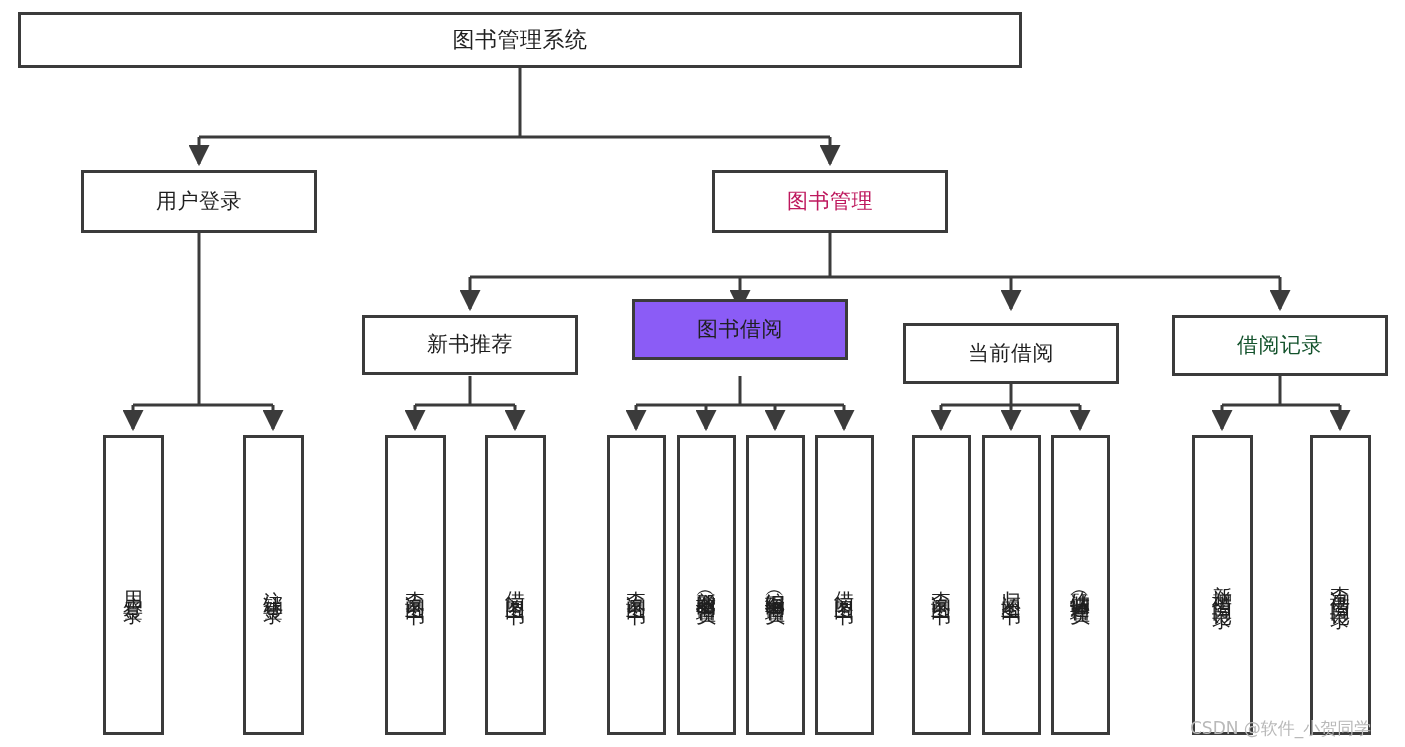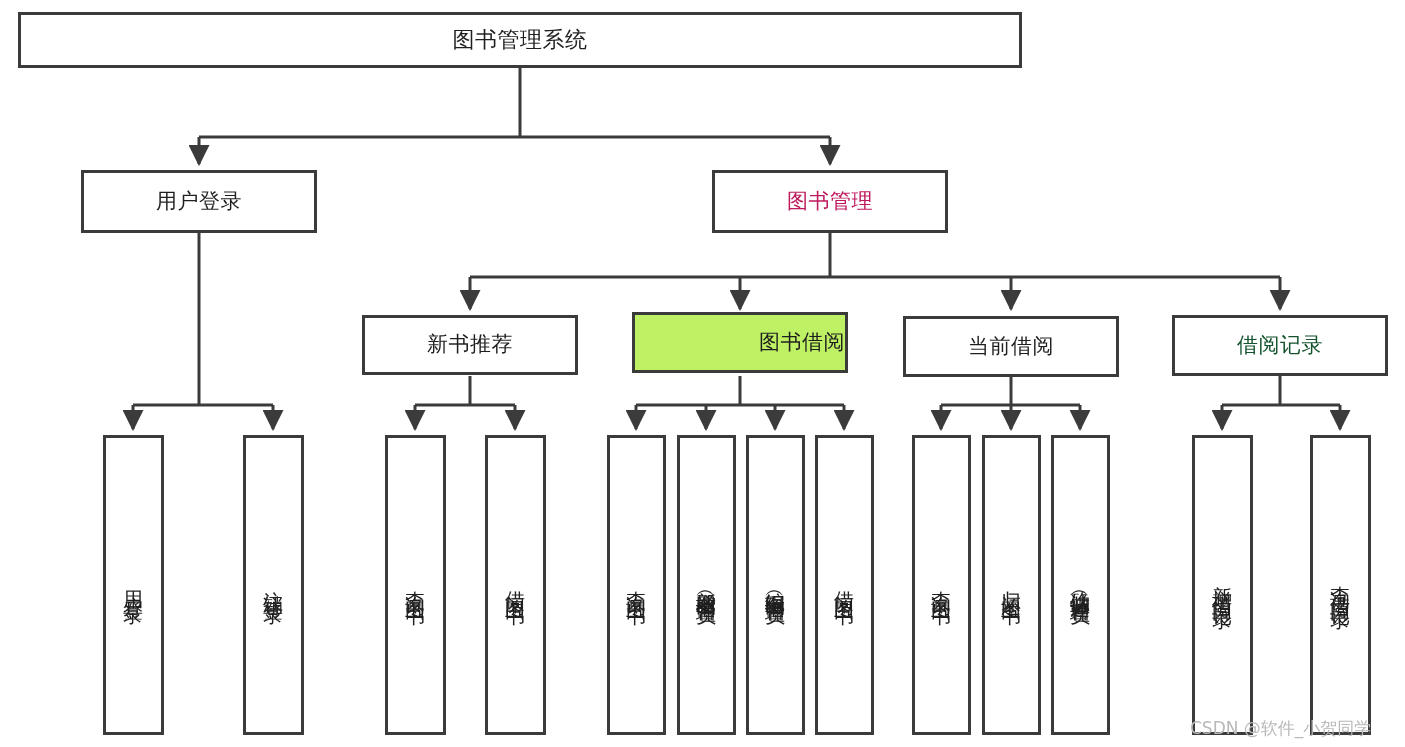--- a/index.html
+++ b/index.html
@@ -129,24 +129,24 @@
   <div class="node hbox" style="left: 81px; top: 170px; width: 236px; height: 63px; border-color: rgb(59, 59, 59); background: rgb(255, 255, 255); color: rgb(31, 31, 31);">
     <span>用户登录</span>
   </div>
   <div class="node hbox" style="left: 712px; top: 170px; width: 236px; height: 63px; border-color: rgb(59, 59, 59); background: rgb(255, 255, 255); color: #be185d;">
     <span>图书管理</span>
   </div>
 
   <div class="node hbox" style="left: 362px; top: 315px; width: 216px; height: 60px; border-color: rgb(59, 59, 59); background: rgb(255, 255, 255); color: rgb(31, 31, 31);">
     <span>新书推荐</span>
   </div>
-  <div class="node hbox" style="left: 632px; top: 312px; width: 216px; height: 61px; border-color: rgb(59, 59, 59); background: #bef264; color: rgb(31, 31, 31); justify-content: flex-end;">
+  <div class="node hbox" style="left: 632px; top: 299px; width: 216px; height: 61px; border-color: rgb(59, 59, 59); background: #8b5cf6; color: rgb(31, 31, 31);">
     <span>图书借阅</span>
   </div>
-  <div class="node hbox" style="left: 903px; top: 316px; width: 216px; height: 61px; border-color: rgb(59, 59, 59); background: rgb(255, 255, 255); color: rgb(31, 31, 31);">
+  <div class="node hbox" style="left: 903px; top: 323px; width: 216px; height: 61px; border-color: rgb(59, 59, 59); background: rgb(255, 255, 255); color: rgb(31, 31, 31);">
     <span>当前借阅</span>
   </div>
   <div class="node hbox" style="left: 1172px; top: 315px; width: 216px; height: 61px; border-color: rgb(59, 59, 59); background: rgb(255, 255, 255); color: #14532d; font-family: Liberation Serif, serif;">
     <span>借阅记录</span>
   </div>
 
   <div class="node leaf" style="left: 103px; top: 435px; width: 61px; height: 300px; border-color: rgb(59, 59, 59); background: rgb(255, 255, 255); color: rgb(31, 31, 31);">
     <span class="vtext">用户登录</span>
   </div>
   <div class="node leaf" style="left: 243px; top: 435px; width: 61px; height: 300px; border-color: rgb(59, 59, 59); background: rgb(255, 255, 255); color: rgb(31, 31, 31);">

